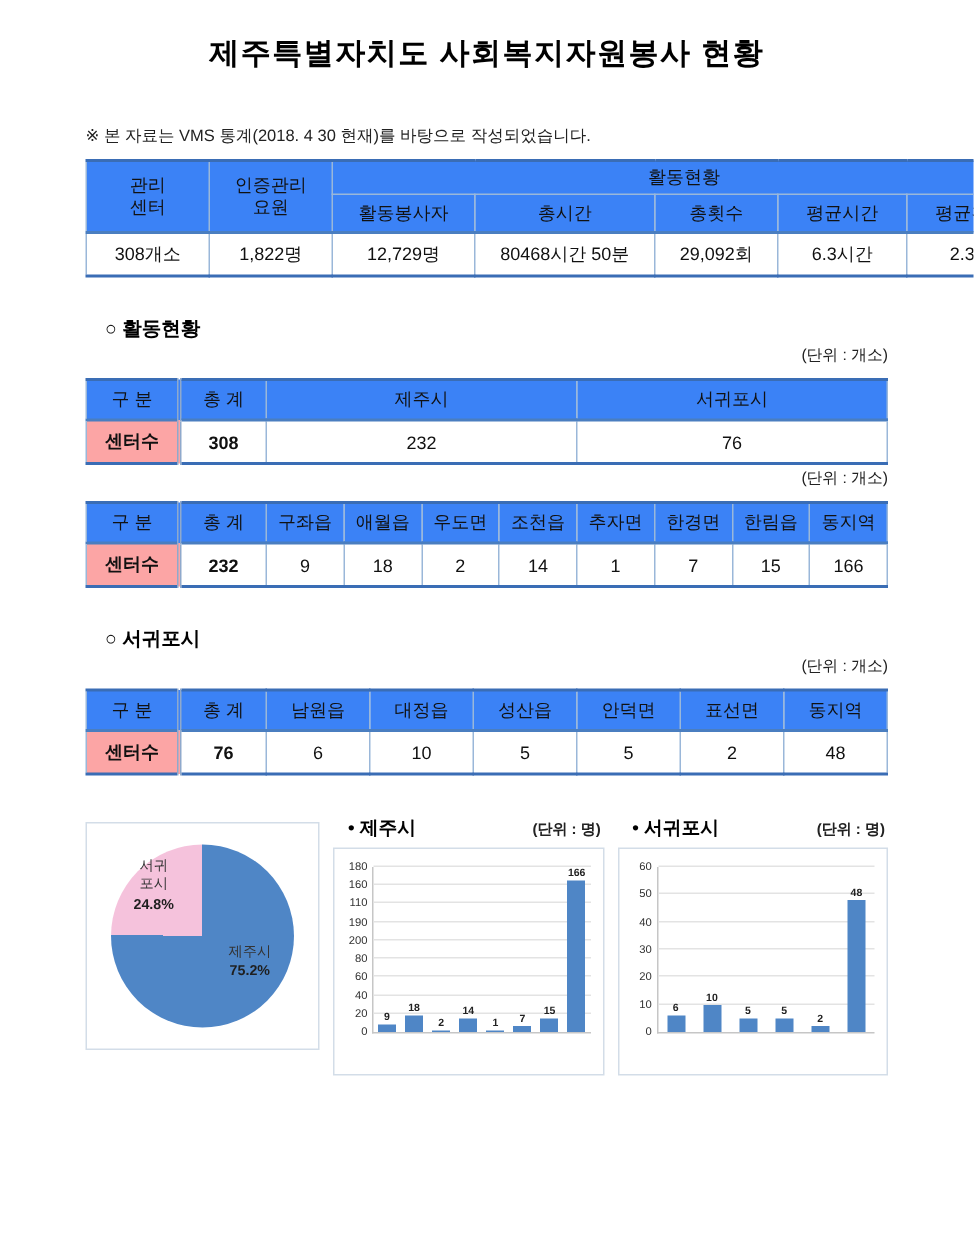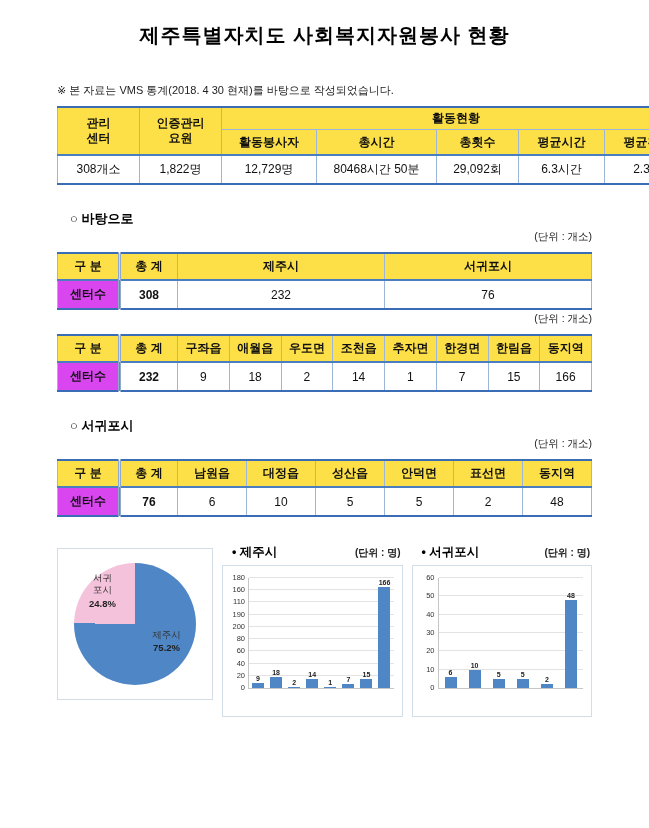--- a/index.html
+++ b/index.html
@@ -22,24 +22,24 @@
   table.t{
     width:100%;border-collapse:collapse;table-layout:fixed;margin-top:8px;
     border-top:2.5px solid #3a6db5;border-bottom:2.5px solid #3a6db5;
   }
   table.t th,table.t td{
     border:1px solid #9ab7d9;font-size:12px;padding:4px 2px;
     text-align:center;vertical-align:middle;color:#111;
   }
   table.t thead{border-bottom:2px solid #4a7ec0;}
   table.t thead tr:first-child th{border-top:none;}
-  table.t th{background:#fde047;font-weight:700;}
+  table.t th{background:#3b82f6;font-weight:400;}
   table.t .pre{white-space:pre-line;line-height:1.25;}
   table.t td{background:#fff;height:19px;}
-  table.t td.rowhead{background:#d946ef;font-weight:700;}
+  table.t td.rowhead{background:#fca5a5;font-weight:700;}
   table.t .dbl{border-right:3px double #8fa9cc;}
   table.t td.bold{font-weight:700;}
   table.t tr.h1 th{padding:2px 2px;height:17px;}
   table.t tr.h2 th{padding:3px 2px;height:18px;}
 
   .sub-label{margin-top:25px;font-size:13px;font-weight:700;padding-left:13px;color:#000;}
   .unit{margin-top:2px;text-align:right;font-size:10.5px;color:#222;}
   .sub-tbl{margin-top:3px;}
 
   
@@ -114,21 +114,21 @@
         <td>80468시간 50분</td>
         <td>29,092회</td>
         <td>6.3시간</td>
         <td>2.3회</td>
       </tr>
     </tbody>
   </table>
 
 
   <div>
-    <div class="sub-label">○ 바탕으로</div>
+    <div class="sub-label">○ 활동현황</div>
     <div class="unit">(단위 : 개소)</div>
     <table class="t sub-tbl">
         <colgroup>
           <col style="width: 62px;">
           <col style="width: 58px;">
           <col>
           <col>
         </colgroup>
         <thead>
           <tr>

